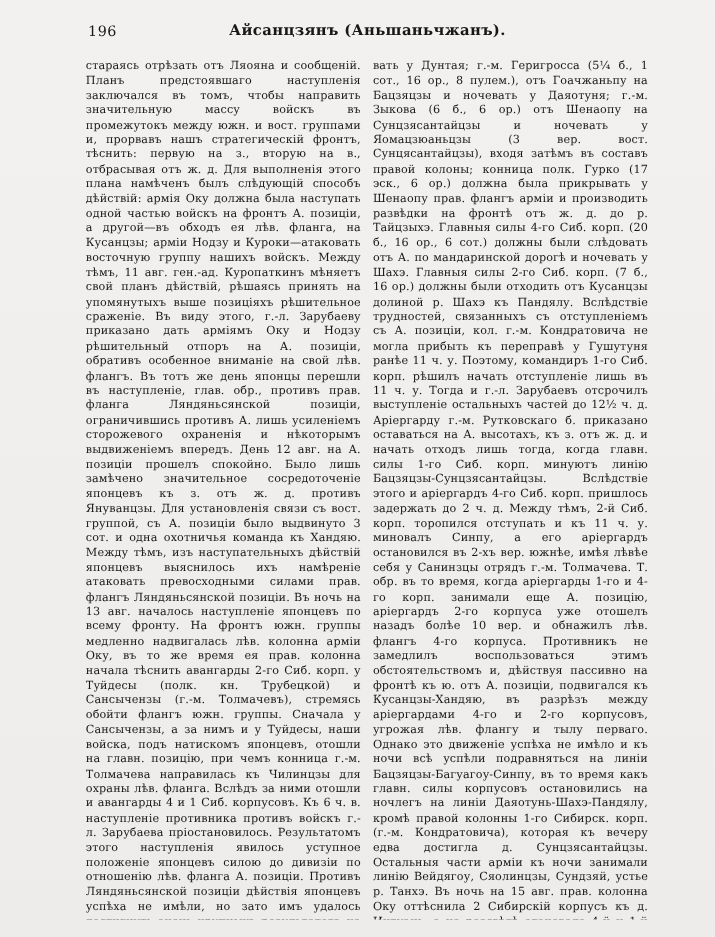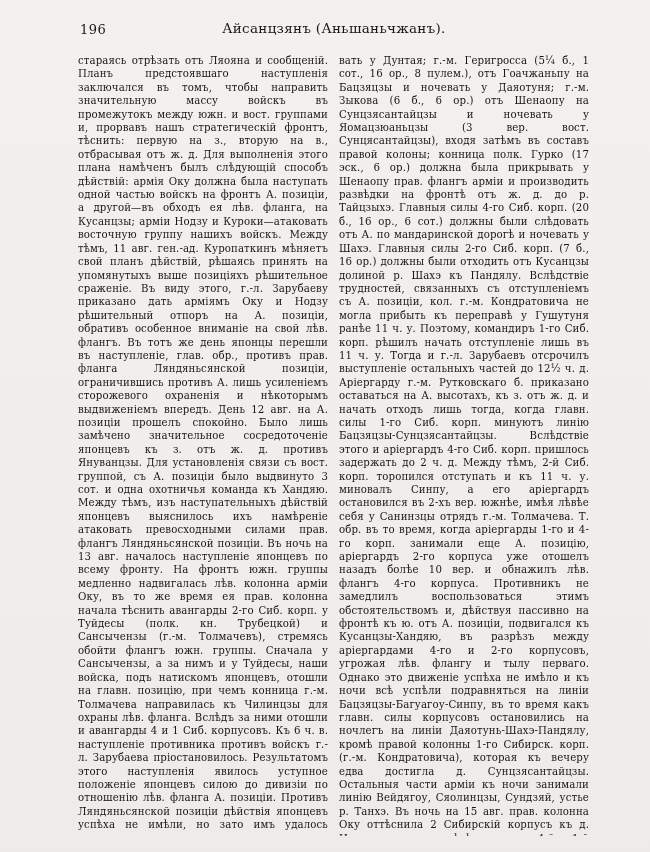--- a/index.html
+++ b/index.html
@@ -35,21 +35,21 @@
     letter-spacing: 0.5px;
     font-weight: normal;
   }
   .running-title {
     position: absolute;
     left: 0;
     right: 0;
     top: 0;
     text-align: center;
     font-size: 13.5px;
-    font-weight: normal;
+    font-weight: bold;
     letter-spacing: 0.3px;
     white-space: nowrap;
   }
   .columns {
     display: flex;
     gap: 11px;
   }
   .col {
     width: 250px;
     height: 782px;

